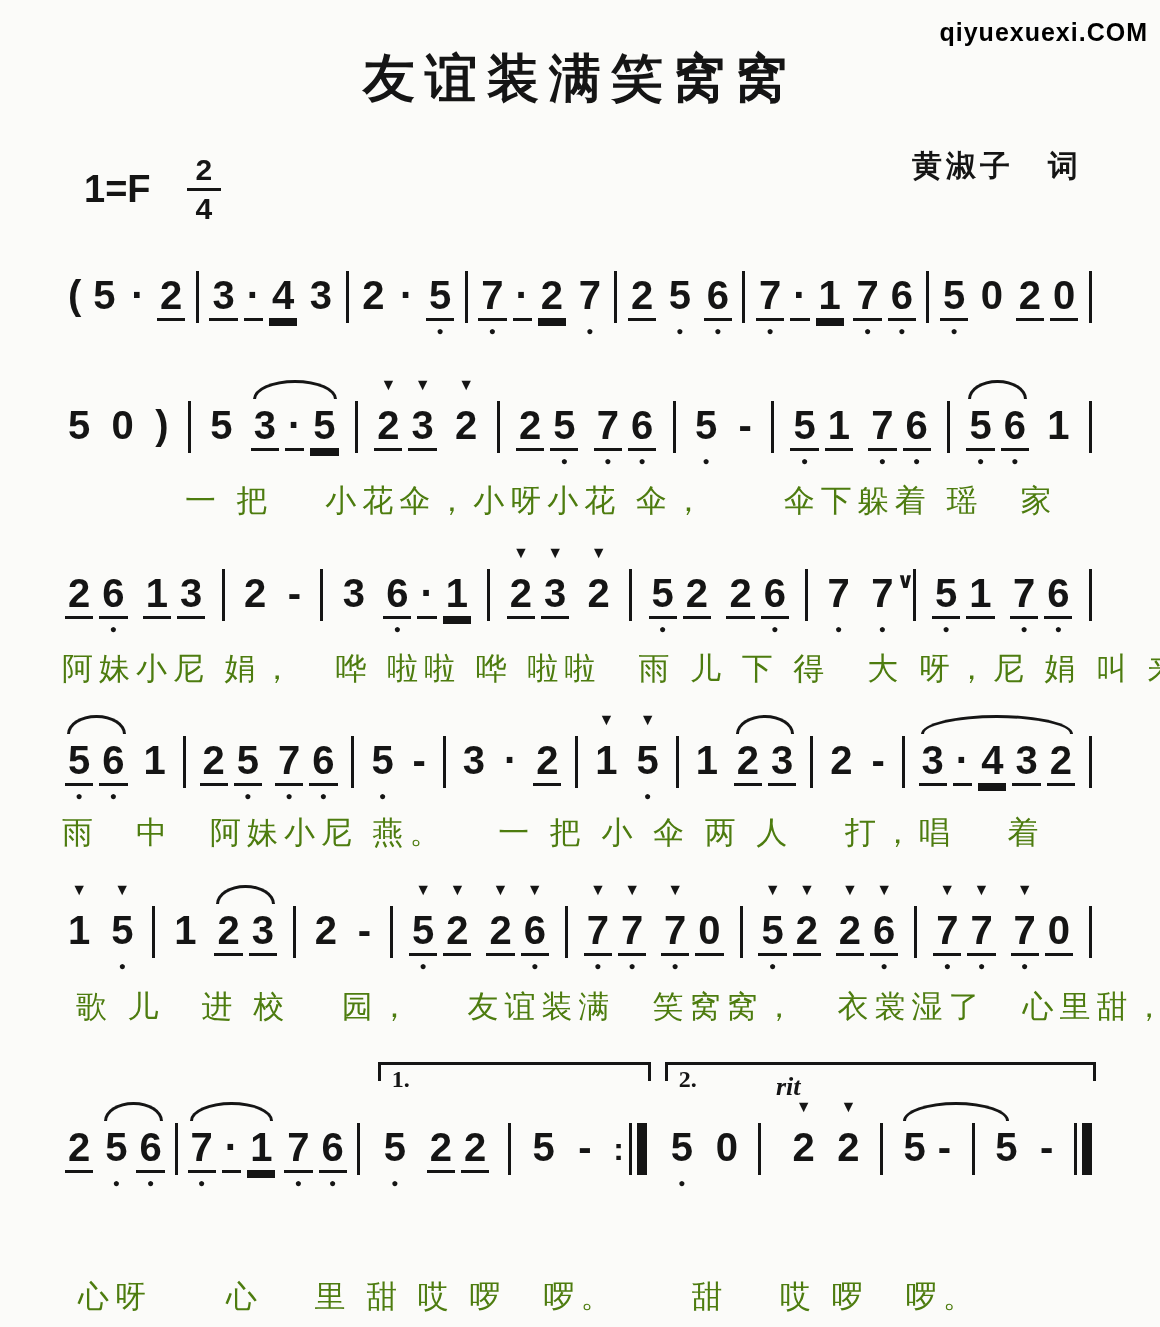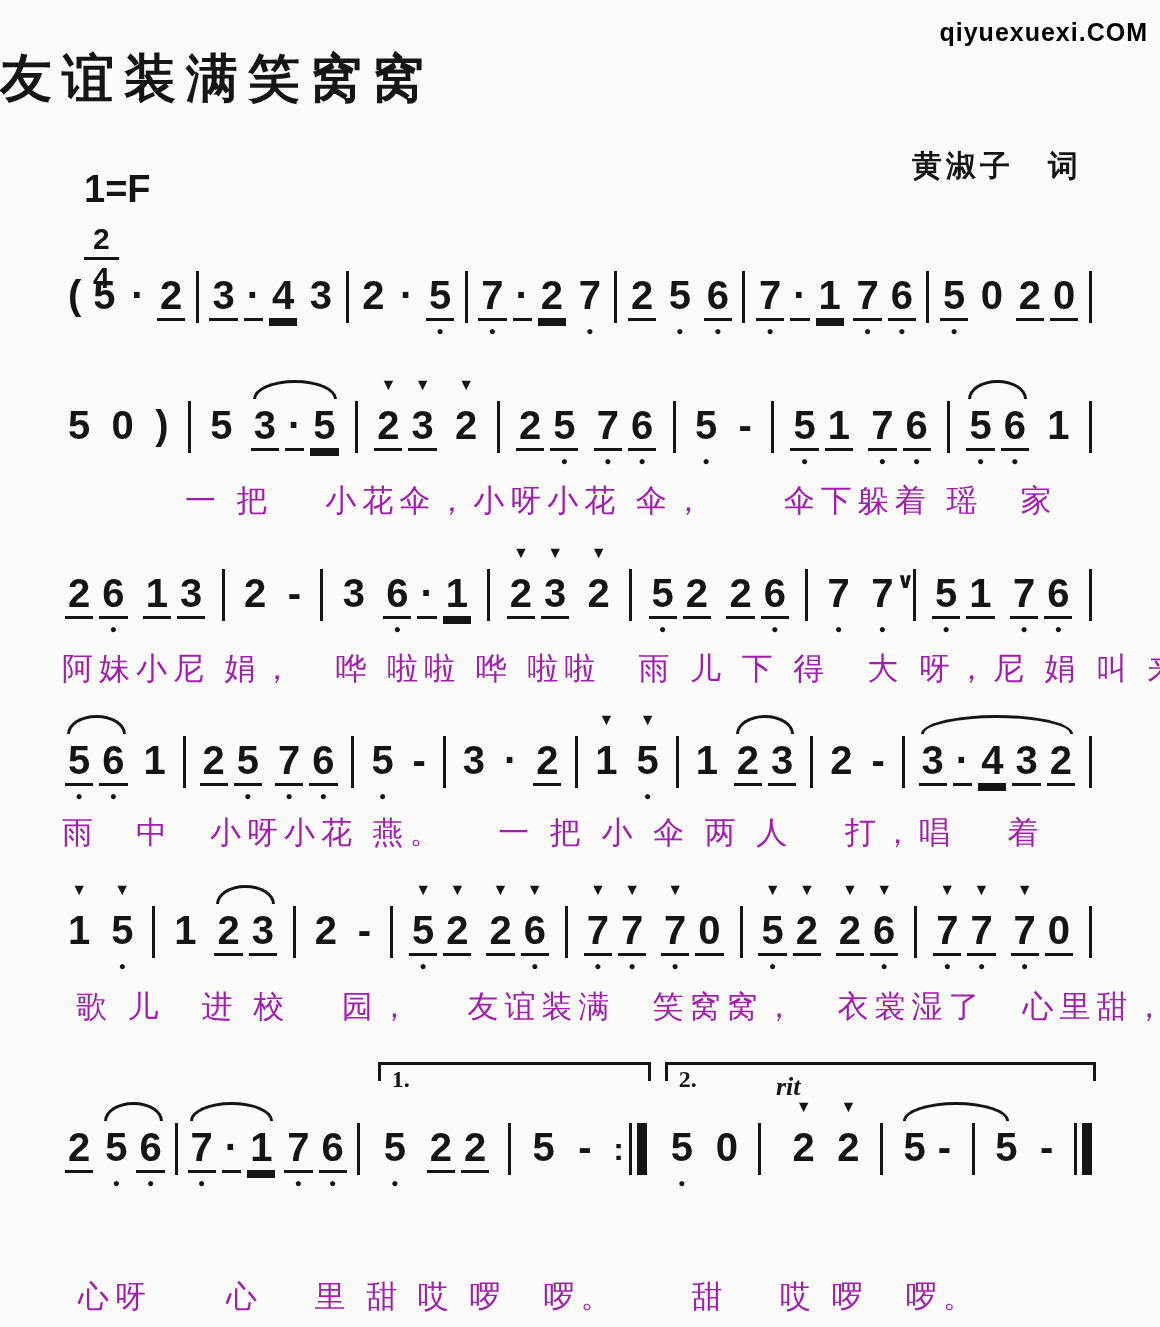--- a/index.html
+++ b/index.html
@@ -7,26 +7,26 @@
     width:1160px;height:1327px;position:relative;overflow:hidden;
     background:#fbfbf9;color:#151515;
     font-family:"Liberation Sans","DejaVu Sans",sans-serif;
   }
   .watermark{
     position:absolute;top:18px;right:12px;
     color:#000000;font-size:25px;font-weight:700;letter-spacing:1px;
     font-family:"Liberation Sans",sans-serif;
   }
   .title{
-    position:absolute;top:44px;left:0;right:0;margin:0;
+    position:absolute;top:44px;left:0;right:0;margin:0;text-align:center;
     font-size:52px;font-weight:700;letter-spacing:10px;
   }
   .keysig{
-    position:absolute;left:84px;top:168px;display:flex;align-items:flex-start;gap:26px;
-    font-size:38px;font-weight:700;flex-direction:column;
+    position:absolute;left:84px;top:168px;display:flex;align-items:flex-start;gap:36px;
+    font-size:38px;font-weight:700;
   }
   .timesig{display:inline-flex;flex-direction:column;align-items:center;
     font-size:30px;line-height:1.05;position:relative;top:-14px;}
   .tsn{border-bottom:3px solid #151515;padding:0 9px 2px;}
   .tsd{padding-top:2px;}
   .credits{
     position:absolute;right:78px;top:140px;text-align:right;
     font-family:"Liberation Serif","DejaVu Serif",serif;
     font-size:30px;font-weight:700;line-height:1.75;letter-spacing:4px;
   }
@@ -80,21 +80,21 @@
     font-family:"Liberation Serif","DejaVu Serif",serif;}
   .rit-anchor{position:relative;display:inline-block;width:0;height:46px;overflow:visible;}
   .rit-anchor > span{
     position:absolute;top:-52px;left:0;
     font-family:Liberation Serif, serif;
     font-style:italic;font-weight:700;font-size:26px;white-space:nowrap;
   }
   
   .lyric-row{
     position:absolute;font-size:31px;letter-spacing:6px;white-space:pre;
-    font-weight:500;color:#a21caf;
+    font-weight:500;color:#4d7c0f;
   }
   .ly1{top:480px;left:185px;}
   .ly2{top:648px;left:62px;}
   .ly3{top:812px;left:62px;}
   .ly4{top:986px;left:76px;}
   .ly5{top:1276px;left:78px;}
 </style>
 </head>
 <body>
 
@@ -596,17 +596,17 @@
         </span>
         <span class="bar">
           <span class="bl thin"></span>
           <span class="bl thick"></span>
         </span>
       </span>
   </div>
 
   <div class="lyric-row ly1">一 把　 小花伞，小呀小花 伞，　　伞下躲着 瑶　家</div>
   <div class="lyric-row ly2">阿妹小尼 娟，　哗 啦啦 哗 啦啦　雨 儿 下 得　大 呀，尼 娟 叫 来</div>
-  <div class="lyric-row ly3">雨　中　小呀小花 燕。　 一 把 小 伞 两 人　 打，唱　 着</div>
+  <div class="lyric-row ly3">雨　中　阿妹小尼 燕。　 一 把 小 伞 两 人　 打，唱　 着</div>
   <div class="lyric-row ly4">歌 儿　进 校　 园，　 友谊装满　笑窝窝，　衣裳湿了　心里甜，</div>
   <div class="lyric-row ly5">心呀　　心　 里 甜 哎 啰　啰。　　甜　 哎 啰　啰。</div>
 
 </div>
 
 </body></html>

